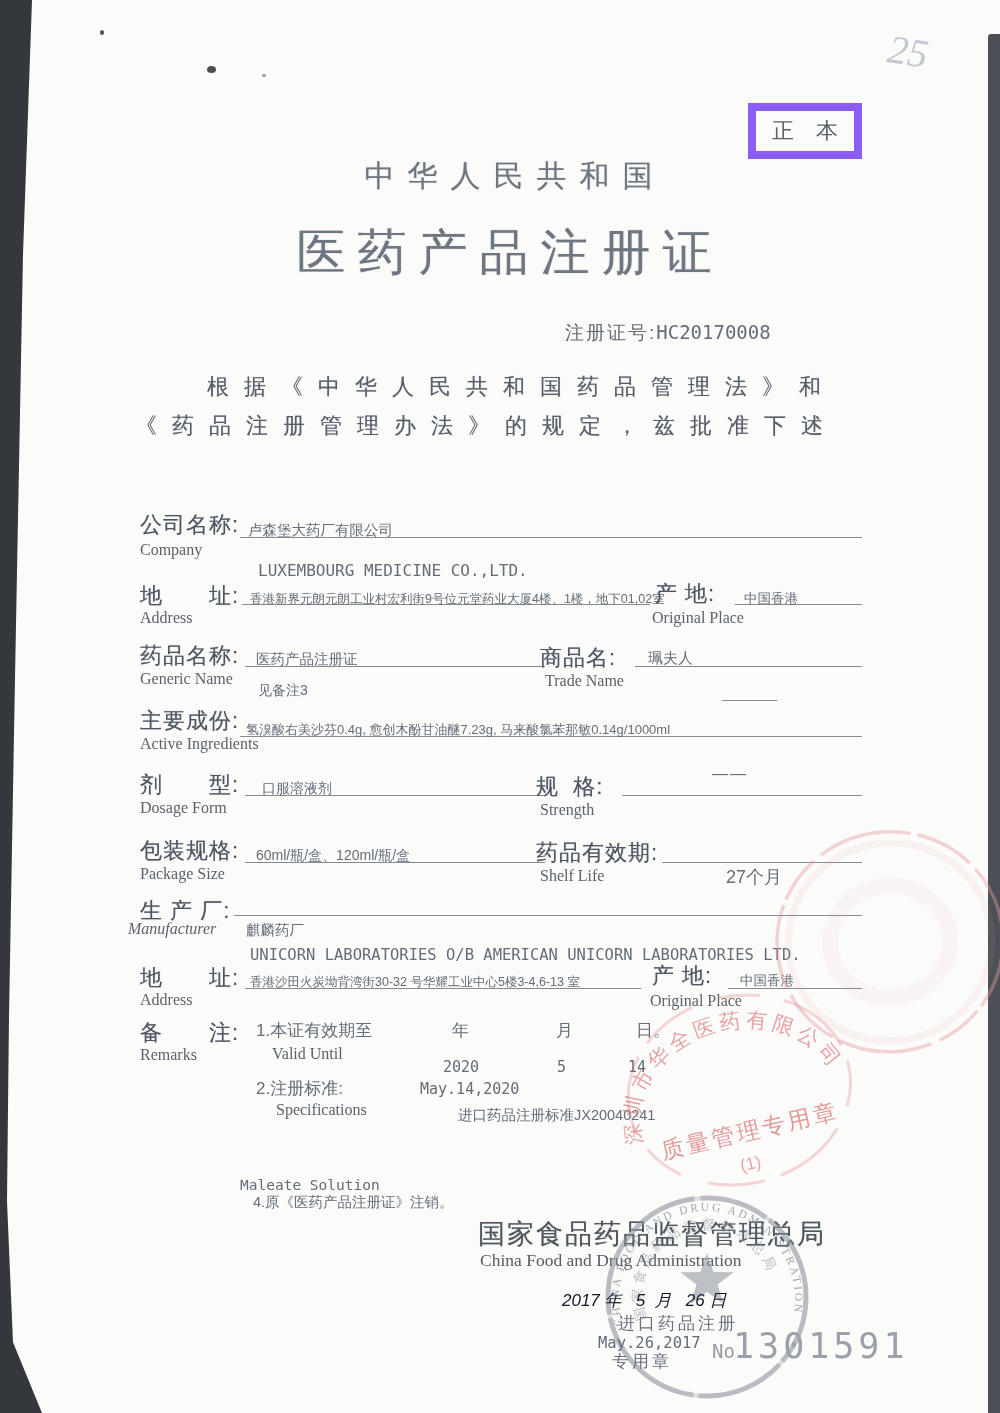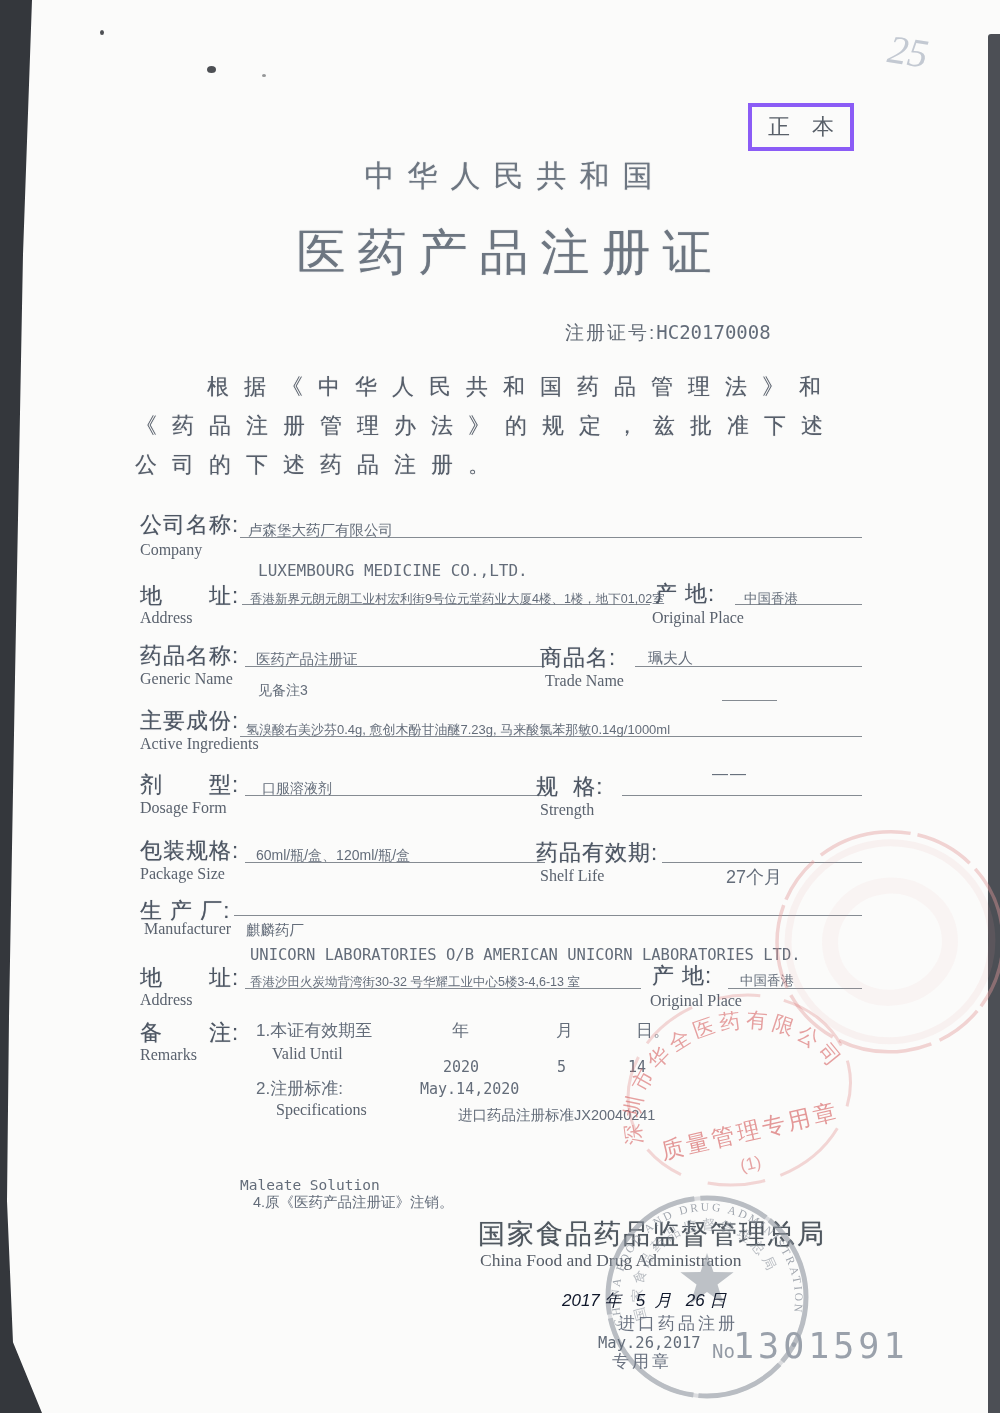--- a/index.html
+++ b/index.html
@@ -31,35 +31,34 @@
 
   <div class="abs left-strip"></div>
   <div class="abs right-strip"></div>
   <div class="abs speck" style="left:100px;top:30px;width:4px;height:5px;"></div>
   <div class="abs speck" style="left:207px;top:66px;width:9px;height:7px;"></div>
   <div class="abs speck" style="left:262px;top:74px;width:4px;height:3px;opacity:.5;"></div>
 
   <div class="abs" style="left:888px;top:28px;font-family:'Liberation Serif',serif;font-style:italic;
        font-size:40px;color:#c3c9d2;transform:rotate(9deg);">25</div>
 
-  <div class="abs" style="left:748px;top:103px;width:98px;height:40px;border:4px solid #8b5cf6;
+  <div class="abs" style="left:748px;top:103px;width:98px;height:40px;border:8px solid #8b5cf6;
        display:flex;align-items:center;justify-content:center;font-size:22px;color:#596069;">
     <span style="white-space:pre;">正　本</span>
   </div>
 
   <div class="abs title" style="left:265px;top:156px;width:500px;text-align:center;font-size:30px;letter-spacing:13px;">中华人民共和国</div>
   <div class="abs title" style="left:250px;top:220px;width:520px;text-align:center;font-size:49px;letter-spacing:12px;font-weight:500;">医药产品注册证</div>
 
   <div class="abs" style="left:565px;top:320px;font-size:19px;color:#636b76;">
     <span style="letter-spacing:2px;">注册证号:</span><span class="typed" style="font-size:19px;">HC20170008</span>
   </div>
 
   <div class="abs intro-line" style="left:135px;top:411px;">《药品注册管理办法》的规定，兹批准下述</div>
   <div class="abs intro-line" style="left:207px;top:372px;">根据《中华人民共和国药品管理法》和</div>
-  <div class="abs intro-line" style="left:135px;top:450px;">公司的下述药品注册。</div>
 
   <div class="abs zh-label" style="left:140px;top:510px;">公司名称:</div>
   <div class="abs en-label" style="left:140px;top:541px;">Company</div>
   <div class="abs zh-val" style="left:248px;top:521px;">卢森堡大药厂有限公司</div>
   <div class="abs rule" style="left:240px;top:537px;width:622px;"></div>
   <div class="abs typed" style="left:258px;top:561px;font-size:16px;">LUXEMBOURG MEDICINE CO.,LTD.</div>
 
   <div class="abs zh-label" style="left:140px;top:581px;">地　　址:</div>
   <div class="abs zh-val" style="left:250px;top:591px;font-size:12.5px;">香港新界元朗元朗工业村宏利街9号位元堂药业大厦4楼、1楼，地下01,02室</div>
   <div class="abs rule" style="left:242px;top:604px;width:408px;"></div>
@@ -99,21 +98,21 @@
   <div class="abs en-label" style="left:140px;top:865px;">Package Size</div>
   <div class="abs zh-val" style="left:256px;top:847px;font-size:14px;">60ml/瓶/盒、120ml/瓶/盒</div>
   <div class="abs rule" style="left:245px;top:862px;width:300px;"></div>
   <div class="abs zh-label" style="left:536px;top:838px;">药品有效期:</div>
   <div class="abs rule" style="left:662px;top:862px;width:200px;"></div>
   <div class="abs en-label" style="left:540px;top:867px;">Shelf Life</div>
   <div class="abs zh-val" style="left:726px;top:865px;font-size:18px;">27个月</div>
 
   <div class="abs zh-label" style="left:140px;top:896px;text-align:right;">生 产 厂:</div>
   <div class="abs rule" style="left:234px;top:915px;width:628px;"></div>
-  <div class="abs en-label" style="left:144px;top:920px;">Manufacturer</div>
+  <div class="abs en-label" style="left:128px;top:920px;font-style:italic;">Manufacturer</div>
   <div class="abs zh-val" style="left:246px;top:921px;">麒麟药厂</div>
   <div class="abs typed" style="left:250px;top:946px;font-size:15.5px;">UNICORN LABORATORIES O/B AMERICAN UNICORN LABORATORIES LTD.</div>
 
   <div class="abs zh-label" style="left:140px;top:963px;">地　　址:</div>
   <div class="abs zh-val" style="left:250px;top:974px;font-size:12.5px;">香港沙田火炭坳背湾街30-32 号华耀工业中心5楼3-4,6-13 室</div>
   <div class="abs rule" style="left:245px;top:988px;width:396px;"></div>
   <div class="abs en-label" style="left:140px;top:991px;">Address</div>
   <div class="abs zh-label" style="left:652px;top:961px;">产 地:</div>
   <div class="abs zh-val" style="left:740px;top:972px;font-size:13.5px;">中国香港</div>
   <div class="abs rule" style="left:728px;top:988px;width:134px;"></div>

